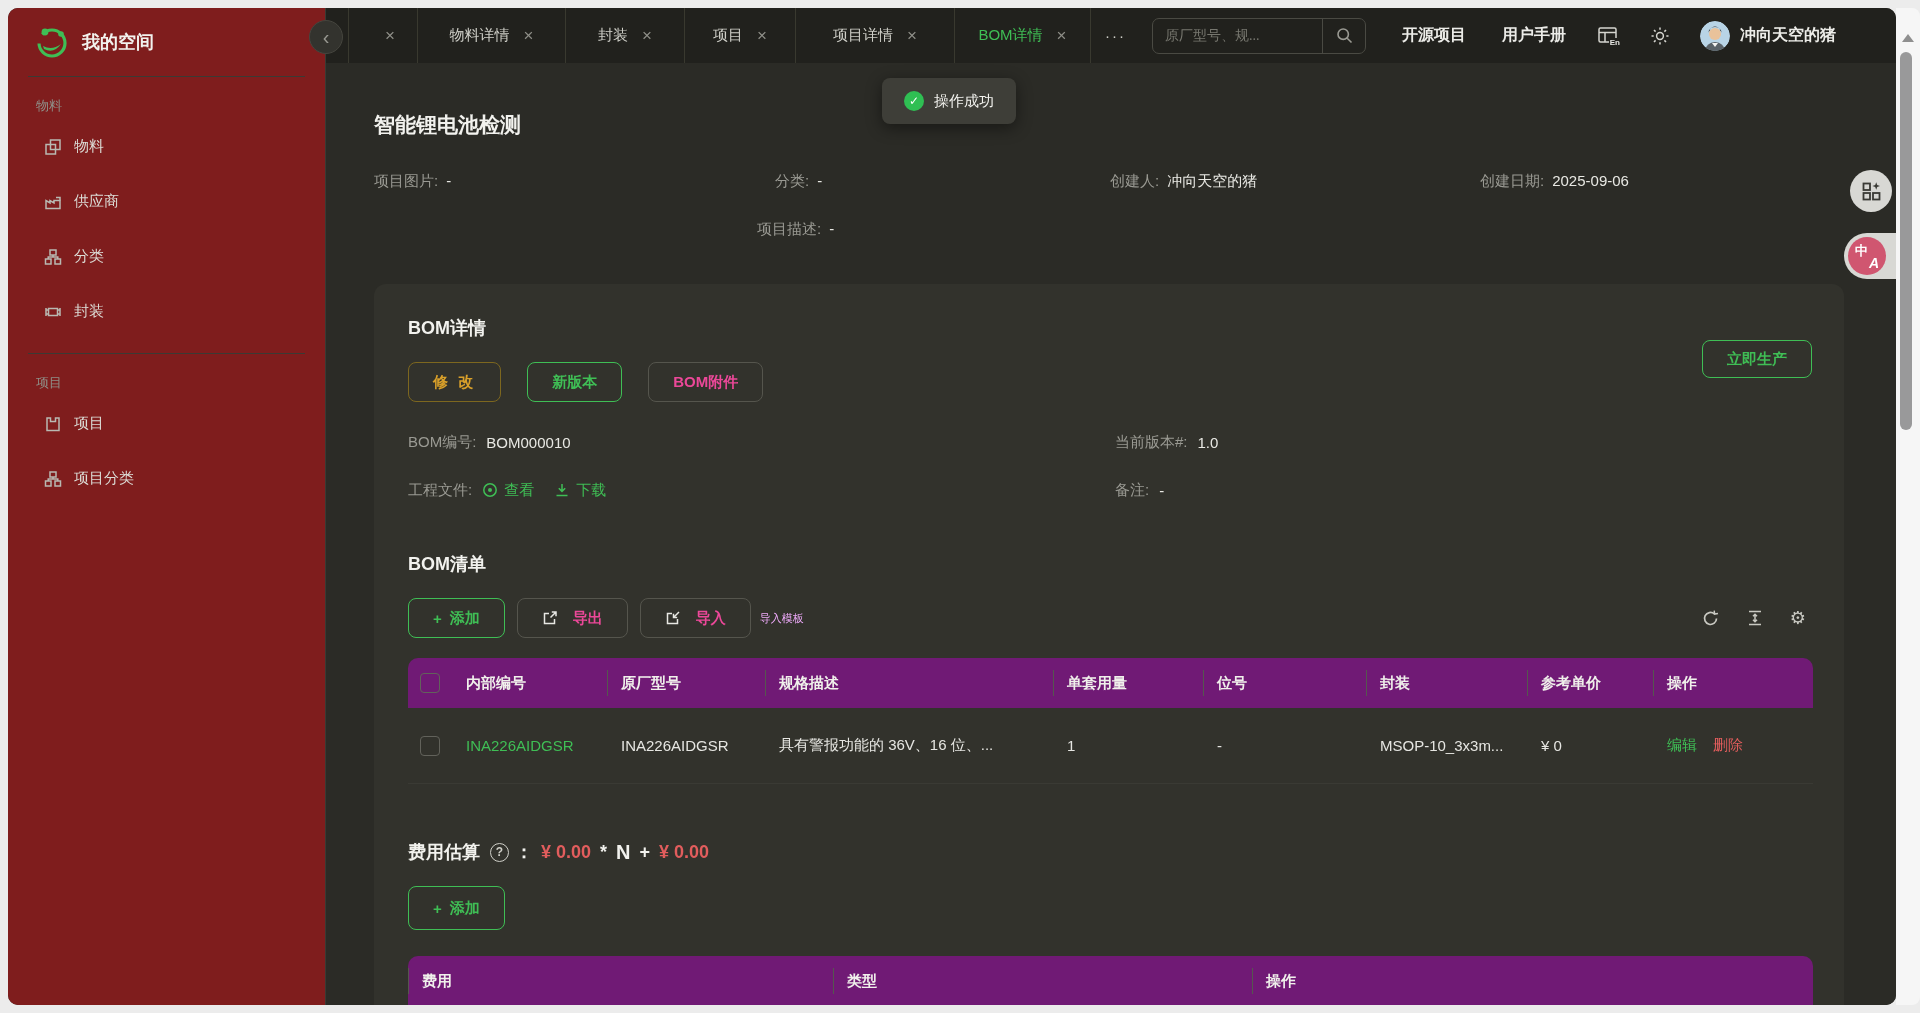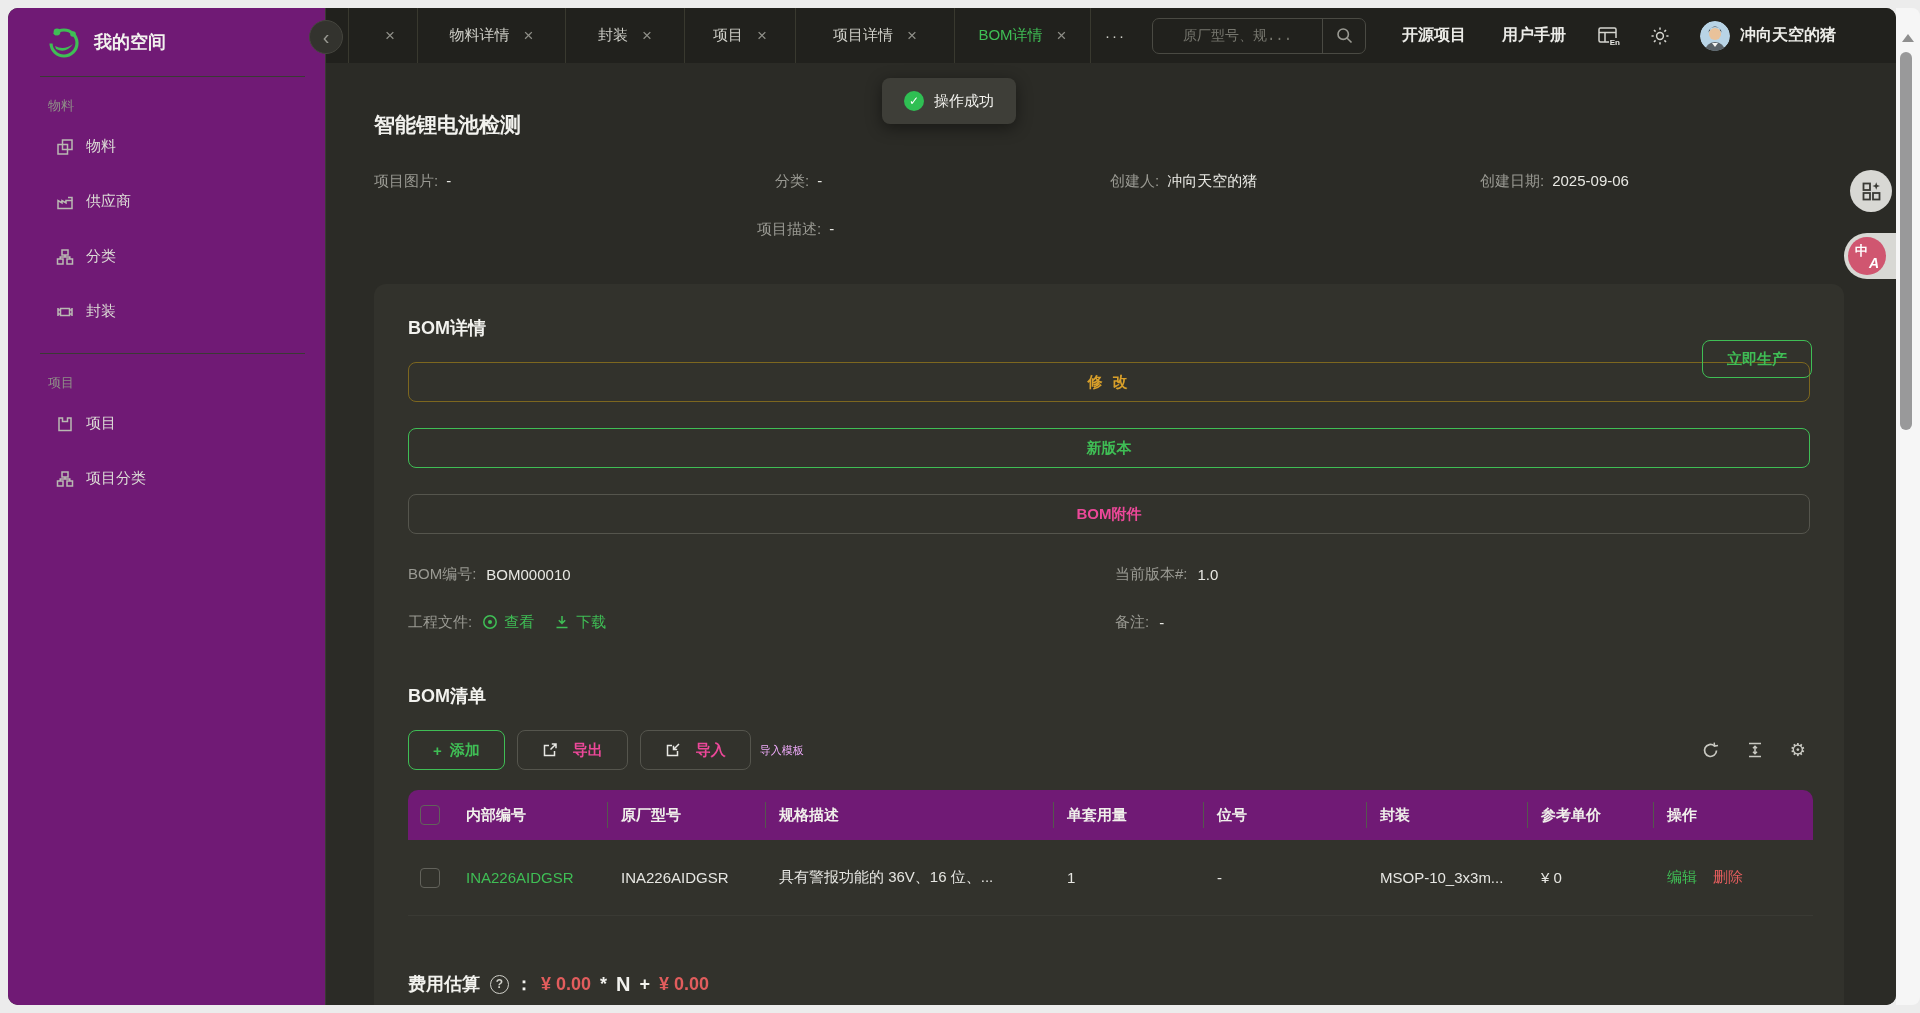--- a/index.html
+++ b/index.html
@@ -14,38 +14,38 @@
   .app {
     position:absolute; left:8px; top:8px; width:1888px; height:997px;
     background:#2b2b26; border-radius:10px; overflow:hidden;
   }
   
   .scrollbar { position:absolute; left:1896px; top:8px; width:24px; height:997px; background:#f6f6f6; border-radius:0 8px 8px 0; }
   .sb-arrow { width:0; height:0; border-left:6px solid transparent; border-right:6px solid transparent; border-bottom:8px solid #8f8f8f; margin:26px auto 10px; }
   .sb-thumb { width:12px; height:378px; background:#99999a; border-radius:6px; margin:0 4px 0 4px; }
 
   
-  .sidebar { position:absolute; left:0; top:0; width:318px; height:100%; background:#701a75; border-right:1px solid #3a3a34;padding-left:12px; }
+  .sidebar { position:absolute; left:0; top:0; width:318px; height:100%; background:#7f1d1d; border-right:1px solid #3a3a34; }
   .sidebar-header { display:flex; align-items:center; gap:12px; padding:16px 0 14px 26px; }
   .sidebar-title { font-size:18px; font-weight:bold; color:#f2f2ee; }
   .sidebar-divider { height:1px; background:#3a3a34; margin:2px 20px 0 20px; }
   .section-label { color:#8f8f88; font-size:13px; padding:20px 0 4px 28px; }
   .side-item { display:flex; align-items:center; gap:12px; padding-left:36px; height:55px; font-size:15px; color:#dcdcd6; cursor:pointer; }
   .side-item svg { flex:none; }
 
   
   .topbar { position:absolute; left:318px; top:0; right:0; height:55px; background:#21211d; display:flex; align-items:center; }
   .tabs { display:flex; height:100%; margin-left:22px; }
   .tab { display:flex; align-items:center; justify-content:center; gap:14px; border-right:1px solid #39392f; font-size:15px; color:#cfcfc8; cursor:pointer; }
   .tab:first-child { border-left:1px solid #39392f; }
   .tab-close { color:#8f8f88; font-size:17px; line-height:1; }
   .tab.active { color:#3fbe55; }
   .more-btn { margin-left:14px; color:#cfcfc8; font-size:15px; letter-spacing:2px; cursor:pointer; }
   .search-box { margin-left:26px; width:214px; height:36px; border:1px solid #4a4a43; border-radius:7px; display:flex; align-items:center; overflow:hidden; }
-  .search-box input { flex:1; min-width:0; background:transparent; border:none; outline:none; color:#ef4444; font-size:14px; padding:0 12px; font-family:Liberation Mono, monospace;text-align:center; }
+  .search-box input { flex:1; min-width:0; background:transparent; border:none; outline:none; color:#ef4444; font-size:14px; padding:0 12px; font-family:Liberation Serif, serif; }
   .search-box input::placeholder { color:#77776f; }
   .search-divider { width:1px; height:100%; background:#4a4a43; }
   .search-btn { width:42px; height:100%; display:flex; align-items:center; justify-content:center; cursor:pointer; }
   .top-link { margin-left:36px; font-size:16px; font-weight:600; color:#ecece8; cursor:pointer; white-space:nowrap; }
   .icon-btn { margin-left:32px; cursor:pointer; display:flex; align-items:center; }
   .lang-icon { position:relative; width:20px; height:18px; }
   .lang-badge { position:absolute; right:-3px; bottom:-3px; background:#21211d; color:#e6e6e2; font-size:8px; line-height:8px; padding:1px 1px; font-weight:bold; }
   .avatar { margin-left:30px; width:30px; height:30px; border-radius:50%; overflow:hidden; flex:none; cursor:pointer; }
   .username { margin-left:10px; margin-right:22px; font-size:16px; font-weight:600; color:#ecece8; white-space:nowrap; cursor:pointer; }
 
@@ -59,21 +59,21 @@
   
   .content { position:absolute; left:318px; top:55px; right:0; bottom:0; background:#2b2b26; padding:48px 0 0 48px; overflow:hidden; }
   .page-title { font-size:21px; font-weight:bold; color:#f2f2ee; }
   .proj-fields { position:relative; margin-top:33px; height:96px; font-size:15px; }
   .pf { position:absolute; white-space:nowrap; }
   .pf .lbl { color:#9a9a93; margin-right:8px; }
   .pf .val { color:#e8e8e3; }
 
   .card { width:1470px; background:#32322c; border-radius:12px; padding:32px 34px 60px 34px; position:relative; margin-top:16px; }
   .card-title { font-size:18px; font-weight:bold; color:#f2f2ee; }
-  .btn-row { display:flex; gap:26px; margin-top:22px;flex-direction:column; }
+  .btn-row { display:flex; gap:26px; margin-top:22px; }
   .btn { height:40px; border-radius:8px; border:1px solid #55554d; background:transparent; display:inline-flex; align-items:center; justify-content:center; gap:8px; font-size:15px; color:#ec4899; padding:0 24px; cursor:pointer; white-space:nowrap; font-weight:600; }
   .btn.orange { color:#d9a02a; border-color:#7d671f; letter-spacing:3px; }
   .btn.green  { color:#3fbe55; border-color:#3fbe55; }
   .produce-btn { position:absolute; right:32px; top:56px; height:38px; }
 
   .kv-rows { margin-top:26px; font-size:15px; }
   .kv-row { position:relative; height:28px; margin-bottom:20px; display:flex; align-items:center; }
   .kv-lbl { color:#9a9a93; margin-right:10px; }
   .kv-val { color:#e8e8e3; }
   .kv-right { position:absolute; left:707px; top:0; height:28px; display:flex; align-items:center; }

